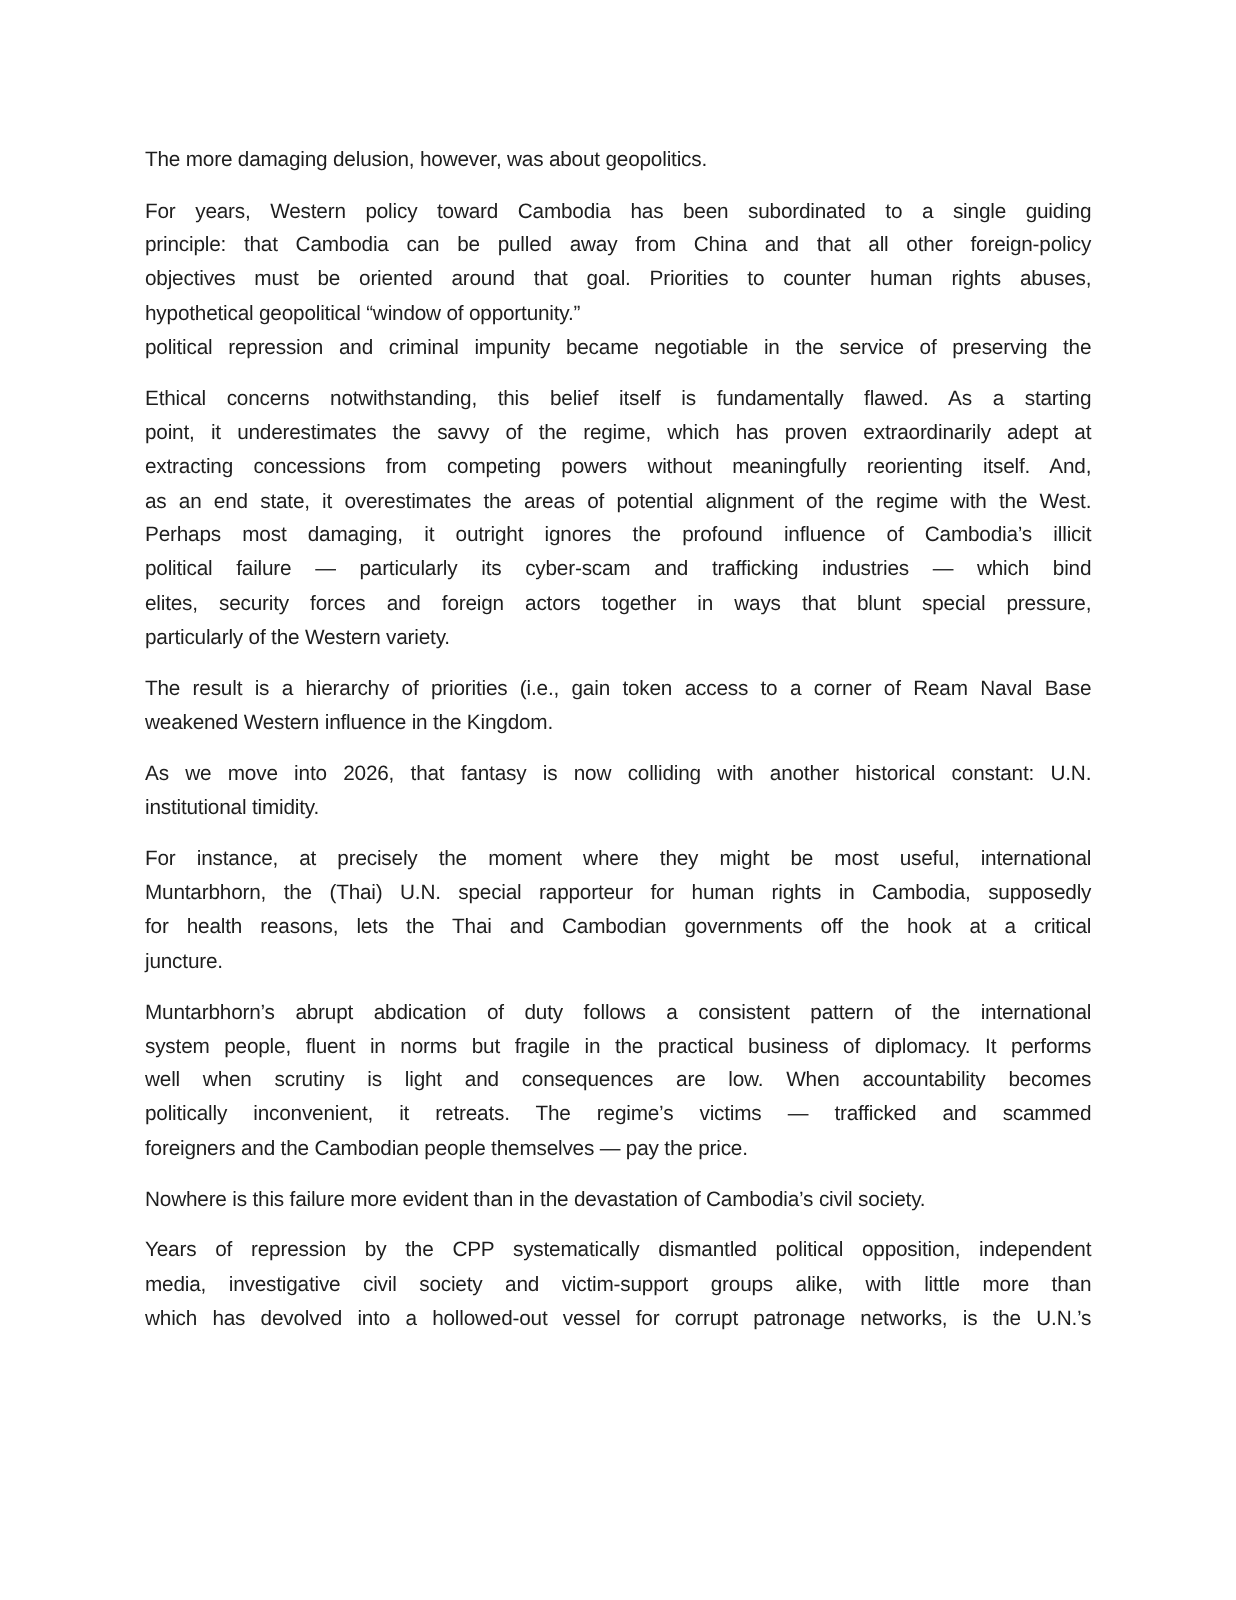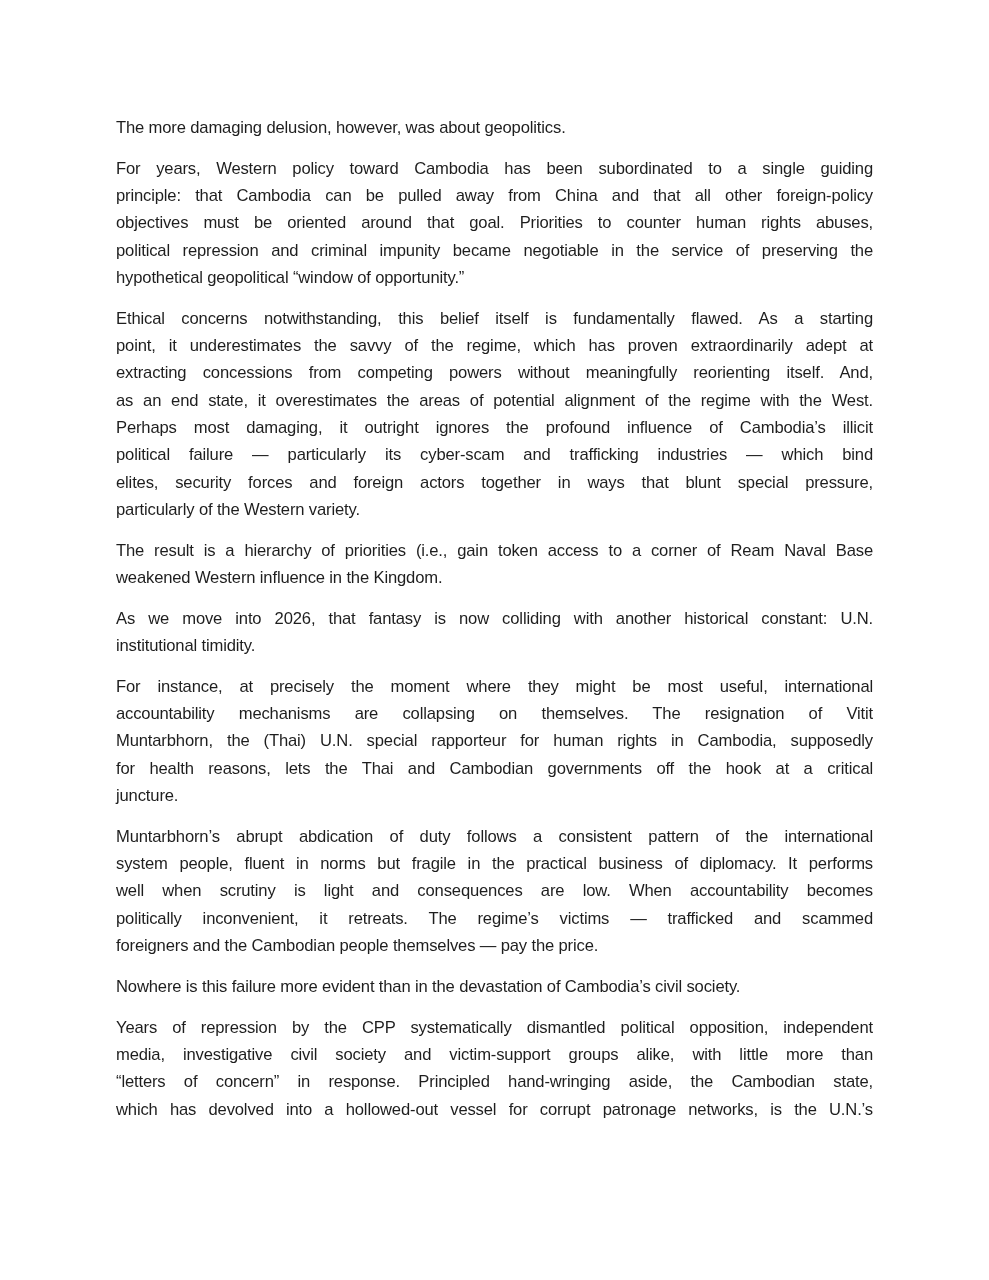--- a/index.html
+++ b/index.html
@@ -31,22 +31,22 @@
 <div class="page">
 
   <div class="para">
     <span class="line last">The more damaging delusion, however, was about geopolitics.</span>
   </div>
 
   <div class="para">
     <span class="line">For years, Western policy toward Cambodia has been subordinated to a single guiding</span>
     <span class="line">principle: that Cambodia can be pulled away from China and that all other foreign-policy</span>
     <span class="line">objectives must be oriented around that goal. Priorities to counter human rights abuses,</span>
+    <span class="line last">hypothetical geopolitical “window of opportunity.”</span>
     <span class="line">political repression and criminal impunity became negotiable in the service of preserving the</span>
-    <span class="line last">hypothetical geopolitical “window of opportunity.”</span>
   </div>
 
   <div class="para">
     <span class="line">Ethical concerns notwithstanding, this belief itself is fundamentally flawed. As a starting</span>
     <span class="line">point, it underestimates the savvy of the regime, which has proven extraordinarily adept at</span>
     <span class="line">extracting concessions from competing powers without meaningfully reorienting itself. And,</span>
     <span class="line">as an end state, it overestimates the areas of potential alignment of the regime with the West.</span>
     <span class="line">Perhaps most damaging, it outright ignores the profound influence of Cambodia’s illicit</span>
     <span class="line">political failure — particularly its cyber-scam and trafficking industries — which bind</span>
     <span class="line">elites, security forces and foreign actors together in ways that blunt special pressure,</span>
@@ -58,38 +58,36 @@
     <span class="line last">weakened Western influence in the Kingdom.</span>
   </div>
 
   <div class="para">
     <span class="line">As we move into 2026, that fantasy is now colliding with another historical constant: U.N.</span>
     <span class="line last">institutional timidity.</span>
   </div>
 
   <div class="para">
     <span class="line">For instance, at precisely the moment where they might be most useful, international</span>
-    <span class="line">accountability mechanisms are collapsing on themselves. The resignation of Vitit</span>
     <span class="line">Muntarbhorn, the (Thai) U.N. special rapporteur for human rights in Cambodia, supposedly</span>
     <span class="line">for health reasons, lets the Thai and Cambodian governments off the hook at a critical</span>
     <span class="line last">juncture.</span>
   </div>
 
   <div class="para">
     <span class="line">Muntarbhorn’s abrupt abdication of duty follows a consistent pattern of the international</span>
     <span class="line">system people, fluent in norms but fragile in the practical business of diplomacy. It performs</span>
     <span class="line">well when scrutiny is light and consequences are low. When accountability becomes</span>
     <span class="line">politically inconvenient, it retreats. The regime’s victims — trafficked and scammed</span>
     <span class="line last">foreigners and the Cambodian people themselves — pay the price.</span>
   </div>
 
   <div class="para">
     <span class="line last">Nowhere is this failure more evident than in the devastation of Cambodia’s civil society.</span>
   </div>
 
   <div class="para">
     <span class="line">Years of repression by the CPP systematically dismantled political opposition, independent</span>
     <span class="line">media, investigative civil society and victim-support groups alike, with little more than</span>
-    <span class="line">“letters of concern” in response. Principled hand-wringing aside, the Cambodian state,</span>
     <span class="line">which has devolved into a hollowed-out vessel for corrupt patronage networks, is the U.N.’s</span>
   </div>
 
 </div>
 
 </body></html>

